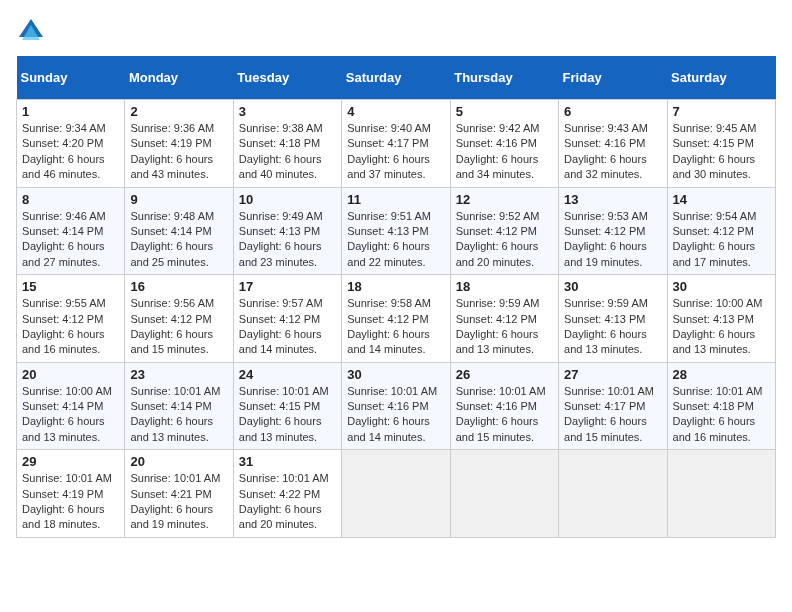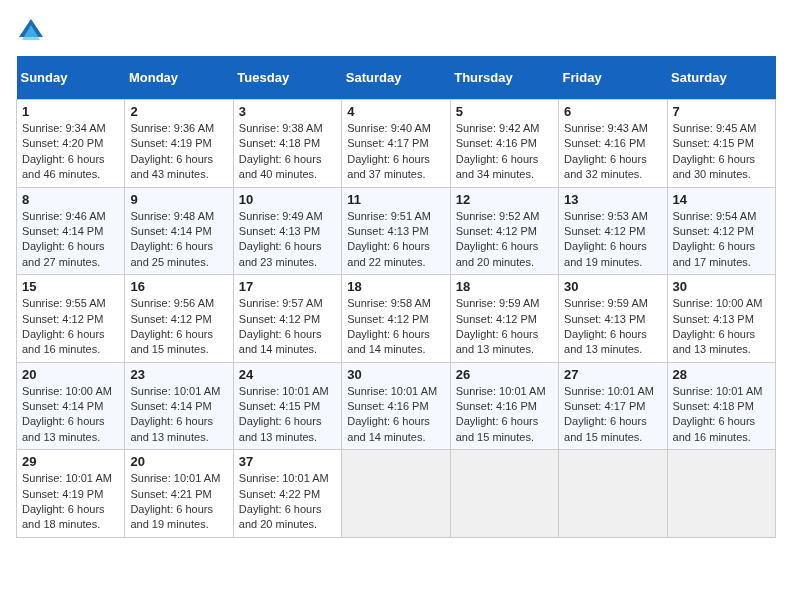--- a/index.html
+++ b/index.html
@@ -240,21 +240,21 @@
       <tr>
         <td>
         <span class="day-num">29</span>
         <span class="day-detail">Sunrise: 10:01 AM<br>Sunset: 4:19 PM<br>Daylight: 6 hours and 18 minutes.</span>
       </td>
         <td>
         <span class="day-num">20</span>
         <span class="day-detail">Sunrise: 10:01 AM<br>Sunset: 4:21 PM<br>Daylight: 6 hours and 19 minutes.</span>
       </td>
         <td>
-        <span class="day-num">37</span>
+        <span class="day-num">31</span>
         <span class="day-detail">Sunrise: 10:01 AM<br>Sunset: 4:22 PM<br>Daylight: 6 hours and 20 minutes.</span>
       </td>
         <td class="empty"></td>
         <td class="empty"></td>
         <td class="empty"></td>
         <td class="empty"></td>
       </tr>
     </tbody>
 </table>
 

